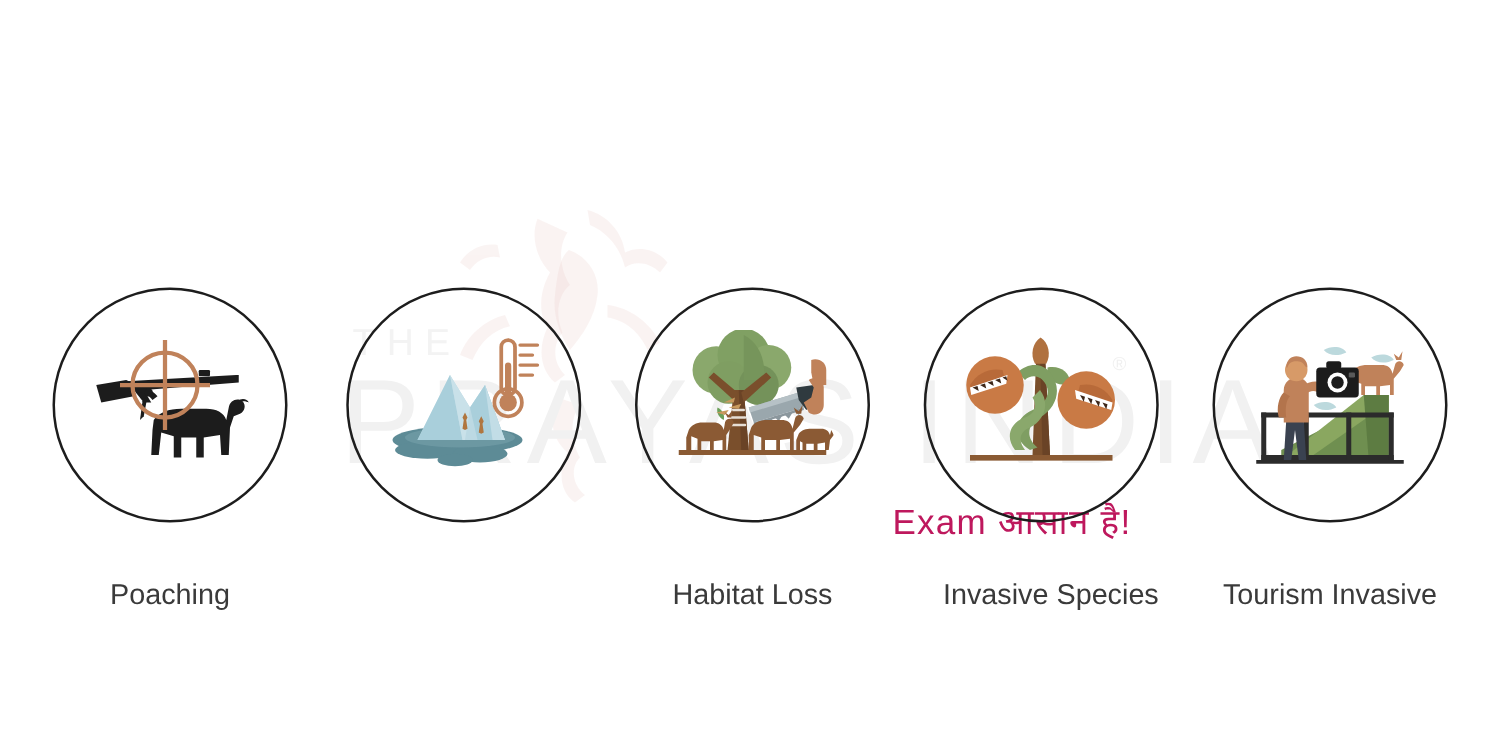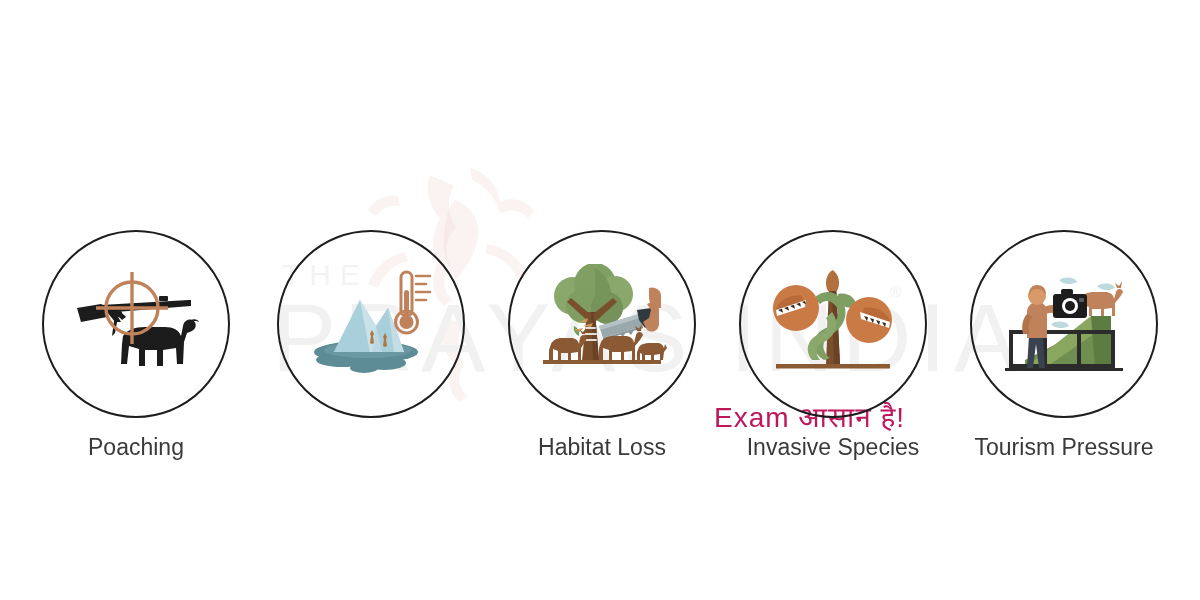--- a/index.html
+++ b/index.html
@@ -96,31 +96,31 @@
     display: flex;
     align-items: center;
     justify-content: center;
   }
   .icon-wrap {
     width: 130px;
     height: 120px;
     display: block;
   }
   .label {
-    margin-top: 16px;
+    margin-top: 44px;
     font-size: 23px;
     color: #3a3a3a;
     font-family: "Liberation Sans", sans-serif;
     white-space: nowrap;
   }
 
   .item-0 { left: 42px; }
   .item-1 { left: 277px; }
   .item-2 { left: 508px; text-align: center; }
-  .item-3 { left: 739px; }
+  .item-3 { left: 739px; text-align: right; }
   .item-4 { left: 970px; }
 </style>
 </head>
 <body>
 
 <div id="stage">
 
   <div id="watermark">
 
     <svg width="1200" height="600" viewBox="0 0 1200 600" style="position:absolute;left:0;top:0;">
@@ -405,17 +405,17 @@
             <rect x="54" y="30" width="34" height="24" rx="3" fill="#1c1c1c"></rect>
             <rect x="62" y="25" width="12" height="6" rx="2" fill="#1c1c1c"></rect>
             <circle cx="71" cy="42" r="8" fill="#ffffff"></circle>
             <circle cx="71" cy="42" r="5" fill="#1c1c1c"></circle>
             <rect x="80" y="34" width="5" height="4" rx="1" fill="#5a5a5a"></rect>
           </g>
 
           <rect x="6" y="104" width="118" height="3" fill="#2b2b2b"></rect>
         </svg>
       </div>
-      <div class="label">Tourism Pressure</div>
+      <div class="label">Tourism Invasive</div>
     </div>
 
   </div>
 </div>
 
 </body></html>

